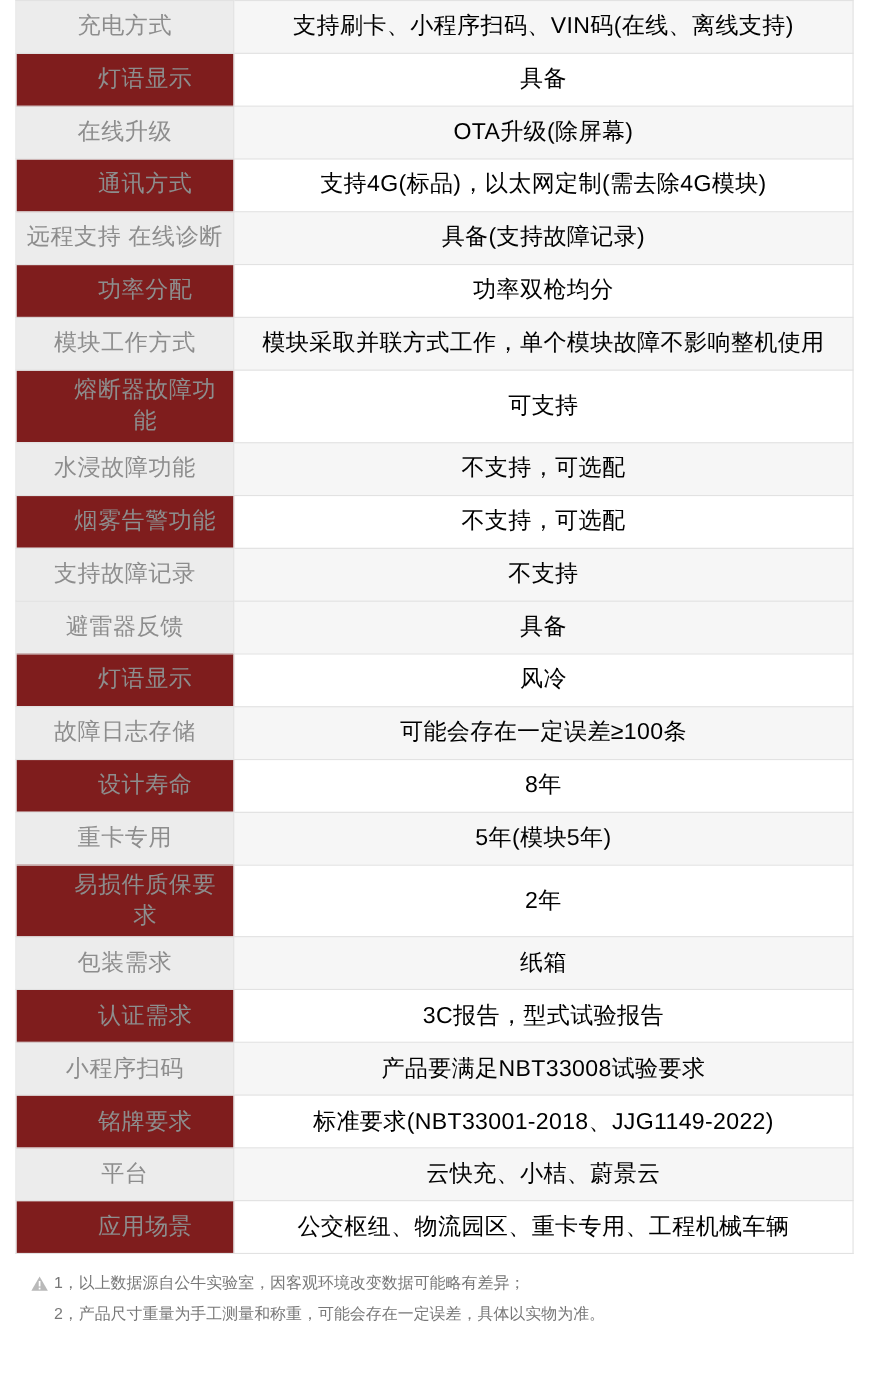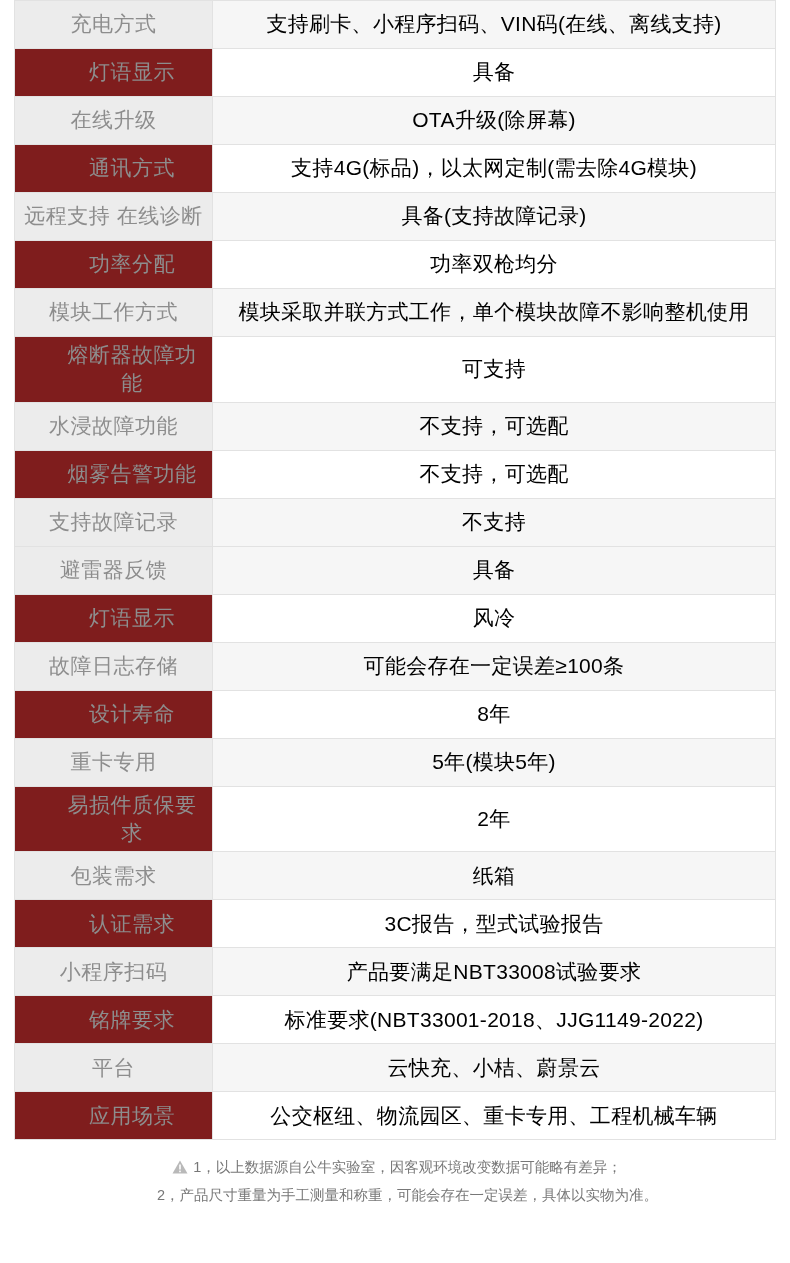--- a/index.html
+++ b/index.html
@@ -53,21 +53,20 @@
   .notes {
     margin: 14px 0 0 0;
     padding: 0 10px 0 14px;
     font-size: 14.5px;
     color: #777777;
     line-height: 1.9;
   }
   .note-line {
     display: flex;
     align-items: flex-start;
-    justify-content: center;
   }
   .warn-icon {
     display: inline-block;
     width: 16px;
     min-width: 16px;
     height: 14px;
     margin-right: 5px;
     margin-top: 6px;
     position: relative;
   }

